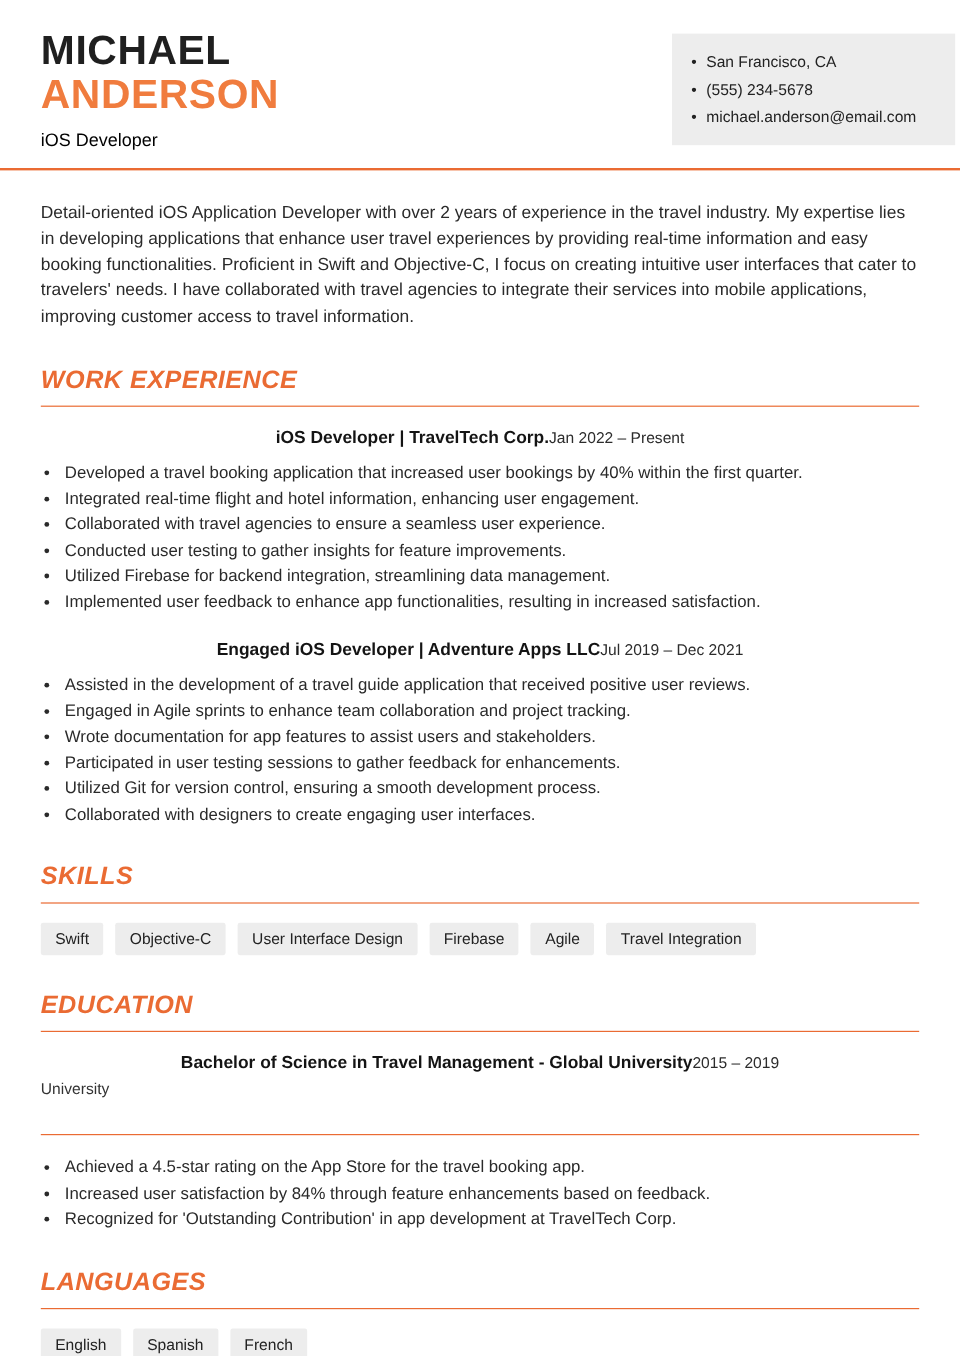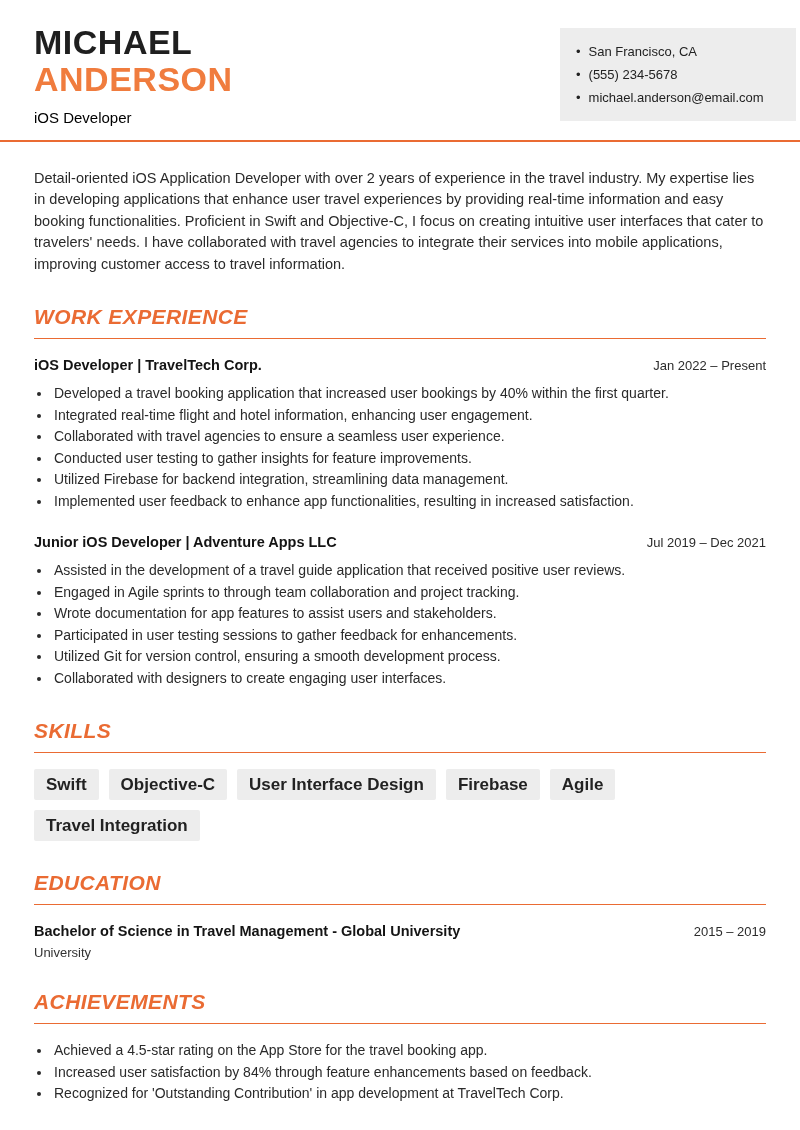--- a/index.html
+++ b/index.html
@@ -80,21 +80,21 @@
     margin-top: 9px;
     height: 1px;
     width: 100%;
     background: var(--accent, #EA6B33);
   }
 
   .job { margin-top: 18px; }
   .job + .job { margin-top: 22px; }
   .row-header {
     display: flex;
-    justify-content: space-between;
+    justify-content: center;
     align-items: baseline;
   }
   .row-title { font-size: 14.5px; font-weight: 700; color: #141414; }
   .row-dates { font-size: 13px; font-weight: 400; color: #2c2c2c; white-space: nowrap; }
 
   ul.bullets {
     margin: 10px 0 0 18px;
     list-style: disc;
   }
   ul.bullets li {
@@ -106,26 +106,25 @@
 
   .tags {
     margin-top: 16px;
     display: flex;
     flex-wrap: wrap;
     gap: 10px;
   }
   .tag {
     background: var(--tag_bg, #EDEDED);
     color: #222222;
-    font-size: 17px;
+    font-size: 13px;
     line-height: 1;
     padding: 7px 12px;
     border-radius: 2px;
     display: inline-block;
-    font-weight: bold;
   }
 
   .edu-block { margin-top: 18px; }
   .edu-sub { margin-top: 6px; font-size: 13px; color: #333333; }
 </style>
 </head>
 <body>
 
 <div class="page">
 
@@ -176,26 +175,26 @@
           <li>Integrated real-time flight and hotel information, enhancing user engagement.</li>
           <li>Collaborated with travel agencies to ensure a seamless user experience.</li>
           <li>Conducted user testing to gather insights for feature improvements.</li>
           <li>Utilized Firebase for backend integration, streamlining data management.</li>
           <li>Implemented user feedback to enhance app functionalities, resulting in increased satisfaction.</li>
         </ul>
       </div>
 
       <div class="job">
         <div class="row-header">
-          <h3 class="row-title">Junior iOS Developer | Adventure Apps LLC</h3>
+          <h3 class="row-title">Engaged iOS Developer | Adventure Apps LLC</h3>
           <span class="row-dates">Jul 2019 – Dec 2021</span>
         </div>
         <ul class="bullets">
           <li>Assisted in the development of a travel guide application that received positive user reviews.</li>
-          <li>Engaged in Agile sprints to through team collaboration and project tracking.</li>
+          <li>Engaged in Agile sprints to enhance team collaboration and project tracking.</li>
           <li>Wrote documentation for app features to assist users and stakeholders.</li>
           <li>Participated in user testing sessions to gather feedback for enhancements.</li>
           <li>Utilized Git for version control, ensuring a smooth development process.</li>
           <li>Collaborated with designers to create engaging user interfaces.</li>
         </ul>
       </div>
     </section>
 
     <section class="section">
       <h2 class="section-heading">SKILLS</h2>
@@ -216,21 +215,20 @@
       <div class="edu-block">
         <div class="row-header">
           <h3 class="row-title">Bachelor of Science in Travel Management - Global University</h3>
           <span class="row-dates">2015 – 2019</span>
         </div>
         <div class="edu-sub">University</div>
       </div>
     </section>
 
     <section class="section">
-      <h2 class="section-heading">ACHIEVEMENTS</h2>
       <div class="section-rule"></div>
       <ul class="bullets" style="margin-top:16px;">
         <li>Achieved a 4.5-star rating on the App Store for the travel booking app.</li>
         <li>Increased user satisfaction by 84% through feature enhancements based on feedback.</li>
         <li>Recognized for 'Outstanding Contribution' in app development at TravelTech Corp.</li>
       </ul>
     </section>
 
     <section class="section">
       <h2 class="section-heading">LANGUAGES</h2>

